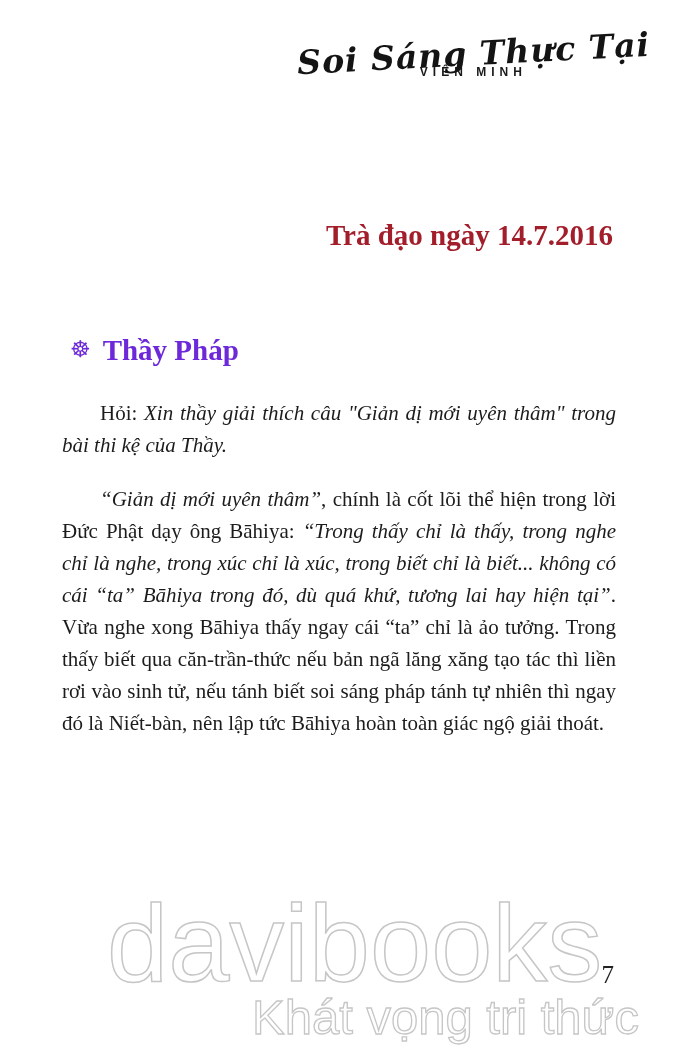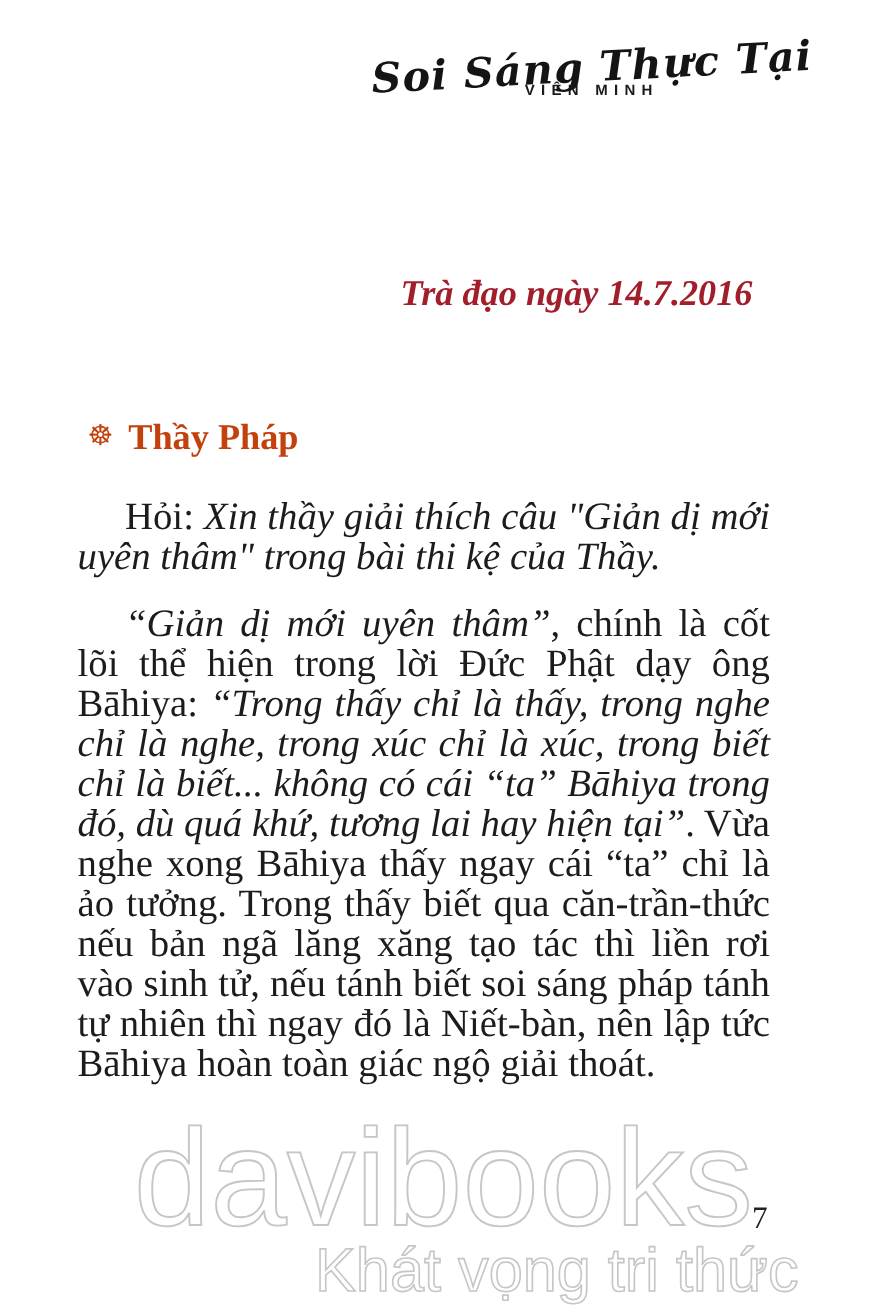--- a/index.html
+++ b/index.html
@@ -23,37 +23,37 @@
   }
   .logo-sub {
     font-family:"Liberation Sans", sans-serif;
     font-weight:bold; font-size:12px;
     letter-spacing:5px; margin-top:-8px;
     color:#1a1a1a;
   }
 
   
   .date-heading {
-    position:absolute; top:219px; right:98px;
-    font-size:29px; font-weight:bold; font-style:italic;
+    position:absolute; top:219px; right:87px;
+    font-size:29px; font-weight:bold; 
     color:#a21e2b; white-space:nowrap;
   }
 
   
   .section-heading {
     position:absolute; top:334px; left:70px;
-    font-size:29px; font-weight:bold; color:#c2410c;
+    font-size:29px; font-weight:bold; color:#6d28d9;
     white-space:nowrap;
   }
   .wheel-icon { font-size:23px; margin-right:12px; position:relative; top:-3px; font-weight:normal; }
 
   
   .body-text {
     position:absolute; top:397px; left:62px; width:554px;
-    font-size:31px; line-height:32px; color:#1c1c1c;
+    font-size:21px; line-height:32px; color:#1c1c1c;
     text-align:justify;
   }
   .body-text p { margin:0 0 22px 0; text-indent:38px; }
   .it { font-style:italic; }
 
   
   .watermark { position:absolute; left:0; bottom:4px; width:700px; pointer-events:none; }
   .wm-main {
     font-family:Liberation Sans, sans-serif;
     font-size:110px; line-height:0.95;

